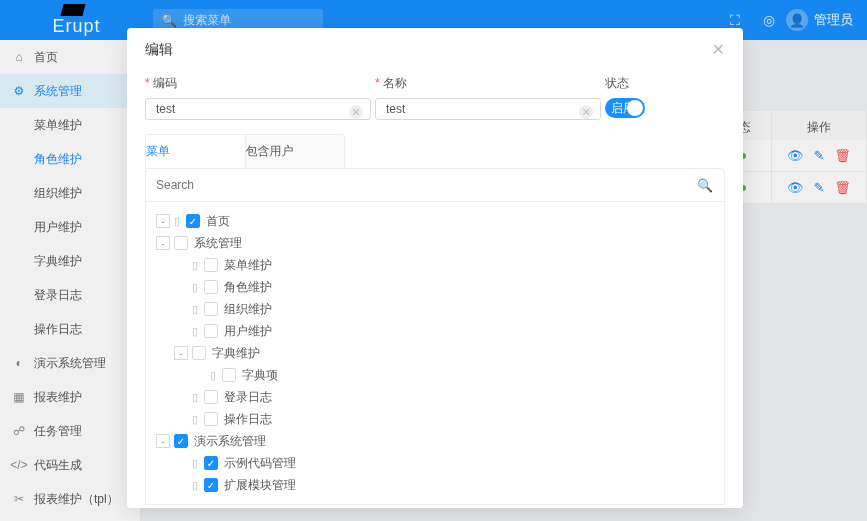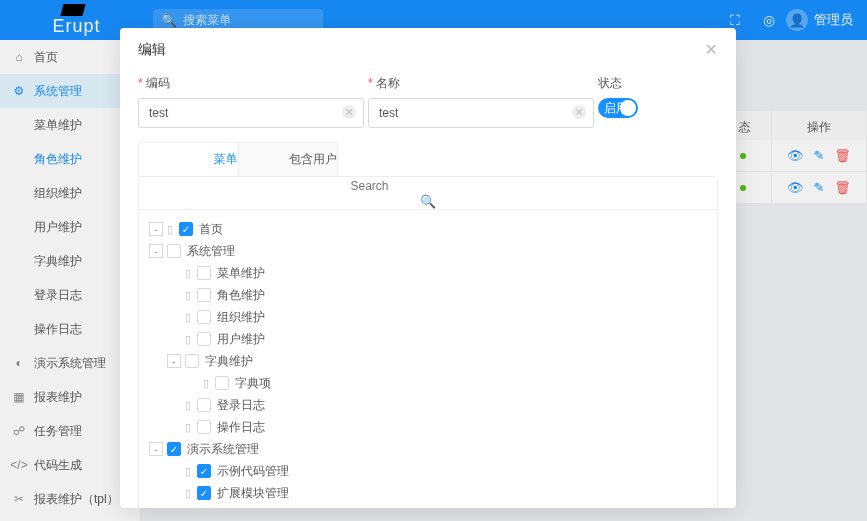--- a/index.html
+++ b/index.html
@@ -32,42 +32,42 @@
   .grid-row { display: flex; }
   .grid-row .cell { border: 1px solid #f0f0f0; border-top: none; background: #fff; padding: 8px 10px; font-size: 12px; text-align: center; display: flex; align-items: center; justify-content: center; gap: 10px; }
   .grid-row .cell + .cell { border-left: none; }
   .badge-green { width: 6px; height: 6px; background: #52c41a; border-radius: 50%; display: inline-block; margin-right: 4px; }
   .op-icon { font-size: 13px; }
   .op-eye { color: #1890ff; }
   .op-edit { color: #1890ff; }
   .op-del { color: #ff4d4f; }
 
   .mask { position: absolute; inset: 0; background: rgba(0,0,0,0.06); }
-  .modal { position: absolute; top: 28px; left: 120px; width: 616px; height: 480px; background: #fff; border-radius: 4px; box-shadow: 0 4px 24px rgba(0,0,0,0.12); display: flex; flex-direction: column; }
+  .modal { position: absolute; top: 28px; left: 127px; width: 616px; height: 480px; background: #fff; border-radius: 4px; box-shadow: 0 4px 24px rgba(0,0,0,0.12); display: flex; flex-direction: column; }
   .modal-head { padding: 12px 18px; display: flex; align-items: center; border-bottom: 0; }
   .modal-title { font-size: 14px; color: #333; font-weight: 500; }
   .modal-close { margin-left: auto; color: #bbb; font-size: 16px; cursor: pointer; }
   .modal-body { padding: 4px 18px 10px; flex: 1; overflow: auto; }
   .form-row { display: flex; gap: 4px; }
   .form-col { flex: 1; }
   .form-label { font-size: 12px; color: #595959; margin-bottom: 6px; display: block; }
   .req::before { content: "* "; color: #ff4d4f; }
-  .input { width: 100%; height: 30px; border: 1px solid #d9d9d9; border-radius: 3px; padding: 0 26px 0 10px; font-size: 12px; color: #595959; }
+  .input { width: 100%; height: 22px; border: 1px solid #d9d9d9; border-radius: 3px; padding: 0 26px 0 10px; font-size: 12px; color: #595959; }
   .input-wrap { position: relative; }
   .clear { position: absolute; right: 8px; top: 7px; color: #bfbfbf; font-size: 11px; background:#eee; border-radius:50%; width:14px; height:14px; display:flex; align-items:center; justify-content:center; }
   .switch { width: 40px; height: 20px; background: #1890ff; border-radius: 10px; position: relative; display: inline-flex; align-items: center; }
   .switch-label { color: #fff; font-size: 12px; margin-left: 6px; }
   .switch-knob { position: absolute; right: 2px; top: 2px; width: 16px; height: 16px; background: #fff; border-radius: 50%; }
 
   .tabs { display: flex; border: 1px solid #eee; border-bottom: none; margin-top: 14px; border-radius: 4px 4px 0 0; overflow:hidden; width: 200px; }
-  .tab { flex: 1; text-align: right; padding: 8px 0; font-size: 12px; color: #595959; cursor: pointer; background:#fafafa; }
+  .tab { flex: 1; text-align: left; padding: 8px 0; font-size: 12px; color: #595959; cursor: pointer; background:#fafafa; }
   .tab.active { color: #1890ff; background:#fff; }
   .tab + .tab { border-left: 1px solid #eee; }
 
-  .tree-search { margin-top: 0; border: 1px solid #eee; border-radius: 0 4px 0 0; display: flex; align-items:center; padding: 0 10px; height: 34px; flex-direction: column; }
+  .tree-search { margin-top: 0; border: 1px solid #eee; border-radius: 0 4px 0 0; display: flex; align-items:center; padding: 0 10px; height: 34px; }
   .tree-search input { flex:1; border:none; outline:none; font-size:12px; color:#999; }
   .tree { border: 1px solid #eee; border-top:none; padding: 8px 6px; font-size: 12px; color: #595959; }
   .node { display: flex; align-items: center; height: 22px; }
   .exp { width: 14px; height: 14px; border: 1px solid #d9d9d9; display: inline-flex; align-items:center; justify-content:center; font-size: 10px; color:#999; margin-right: 4px; cursor:pointer; }
   .spacer { width: 18px; display:inline-block; }
   .file { color:#bfbfbf; margin-right: 6px; font-size: 11px; }
   .cb { width: 14px; height: 14px; border: 1px solid #d9d9d9; border-radius: 2px; margin-right: 6px; display:inline-flex; align-items:center; justify-content:center; font-size:10px; color:#fff; }
   .cb.checked { background: #1890ff; border-color: #1890ff; }
   .cb.checked::after { content: "✓"; }
   .lvl1 { padding-left: 4px; }

